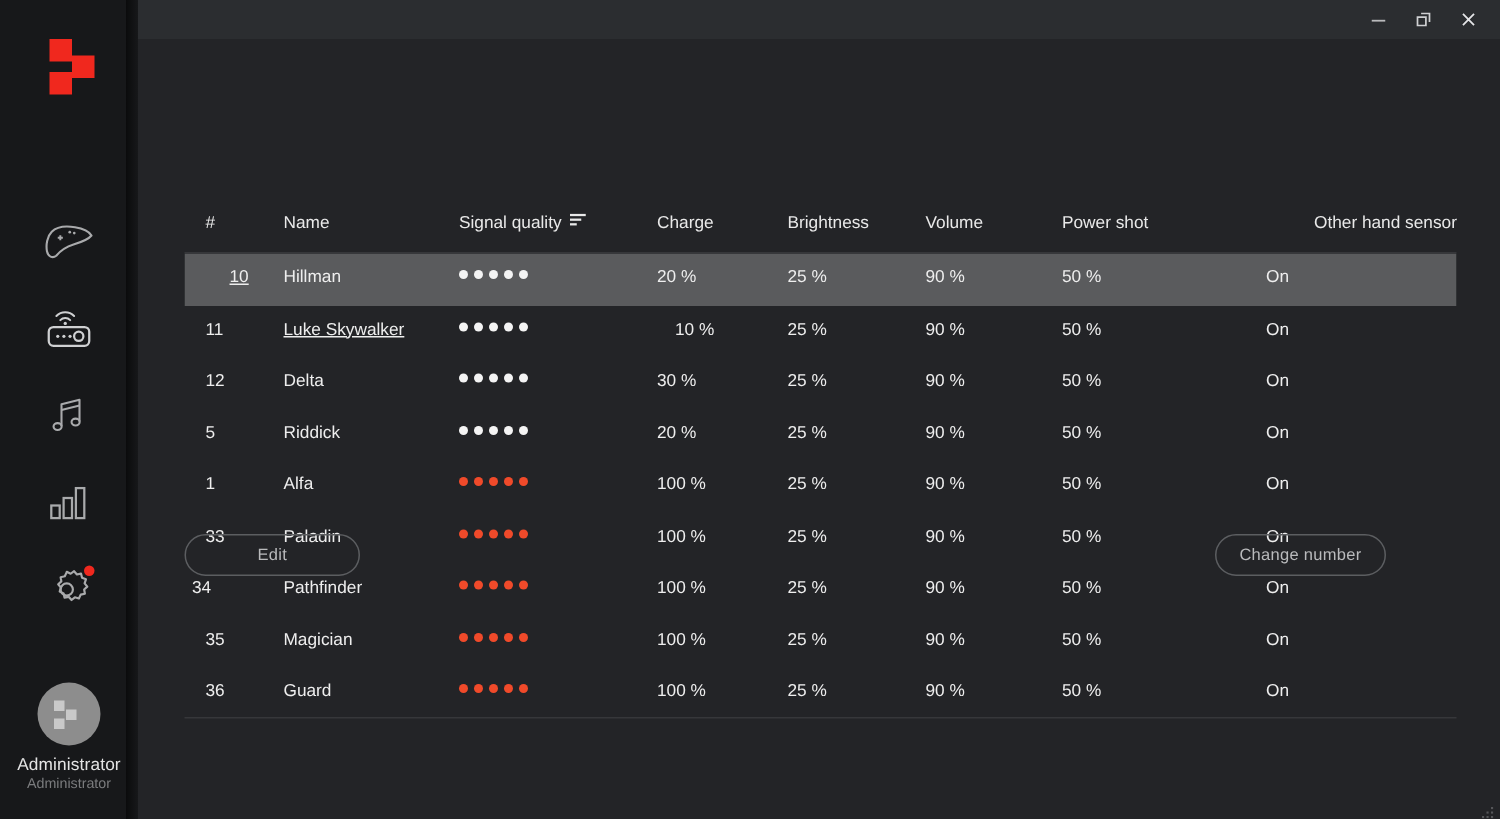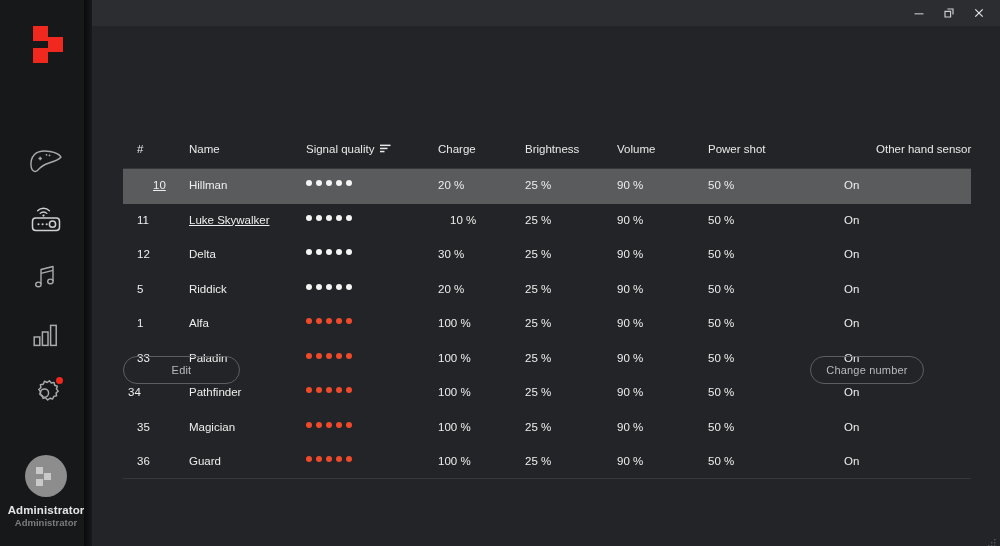--- a/index.html
+++ b/index.html
@@ -83,21 +83,20 @@
 
   .user {
     position: absolute;
     left: 0;
     bottom: 18px;
     width: 92px;
     display: flex;
     flex-direction: column;
     align-items: center;
     cursor: pointer;
-    font-weight: bold;
   }
   .avatar {
     position: relative;
     width: 42px; height: 42px;
     border-radius: 50%;
     background: #8d8d8d;
   }
   .avatar i {
     position: absolute;
     display: block;

